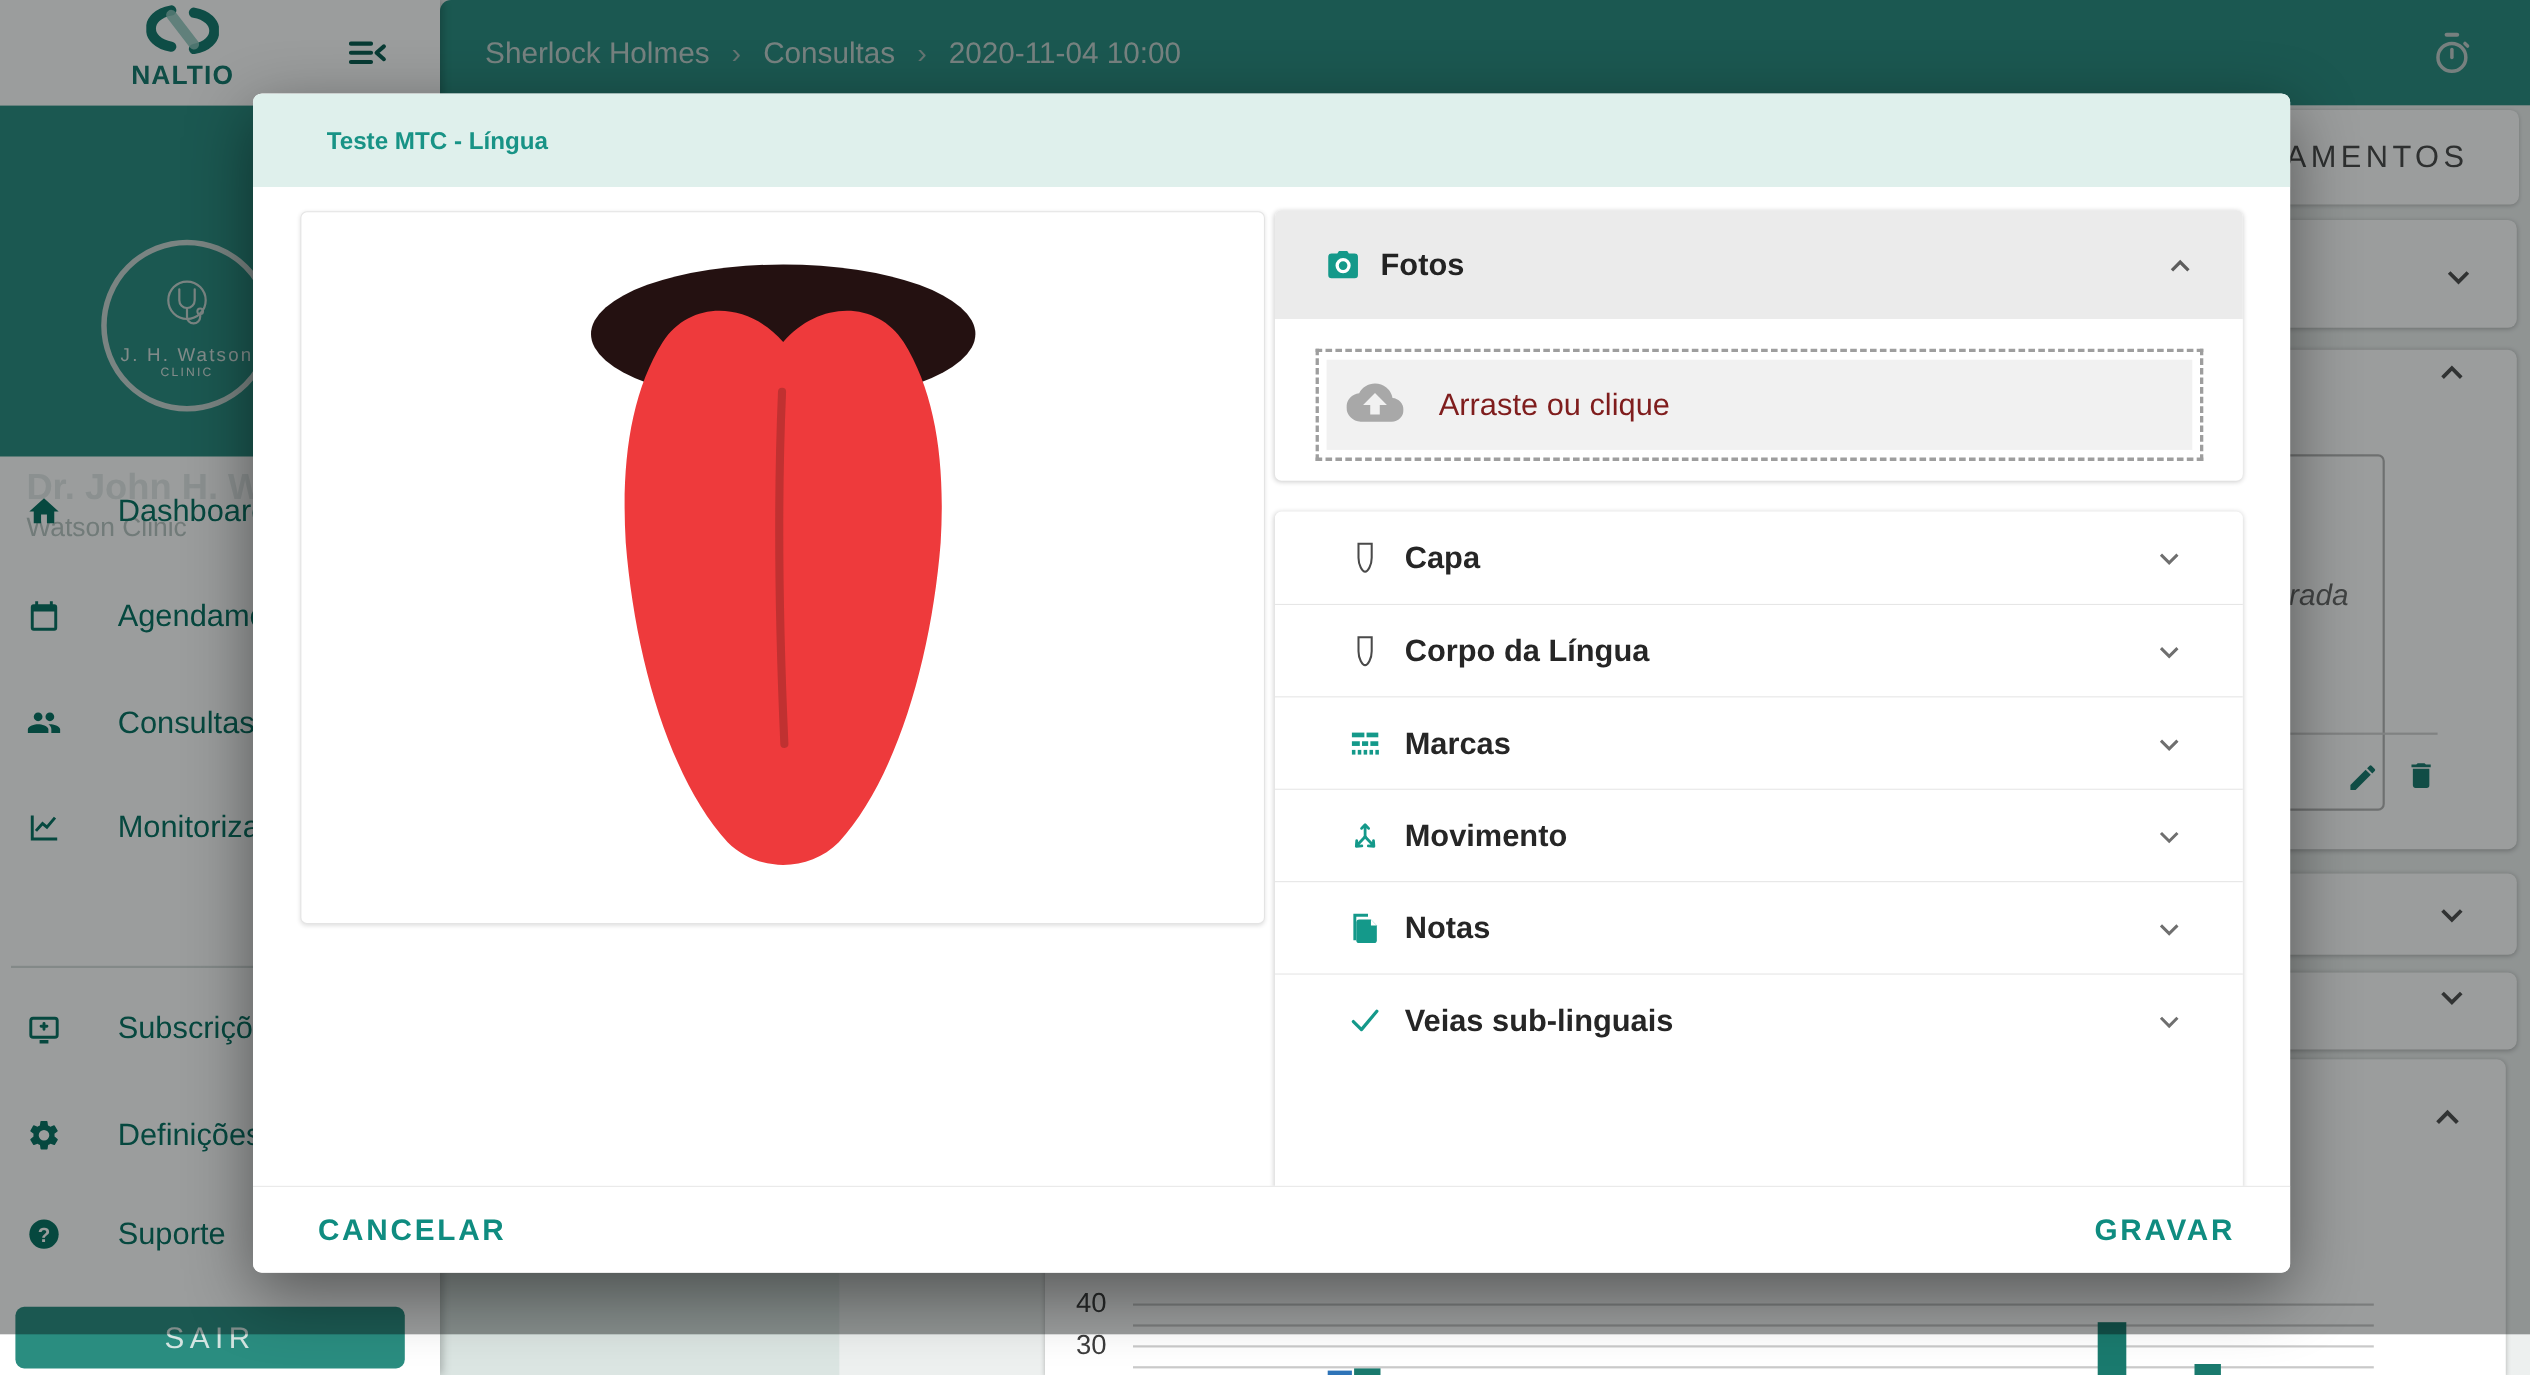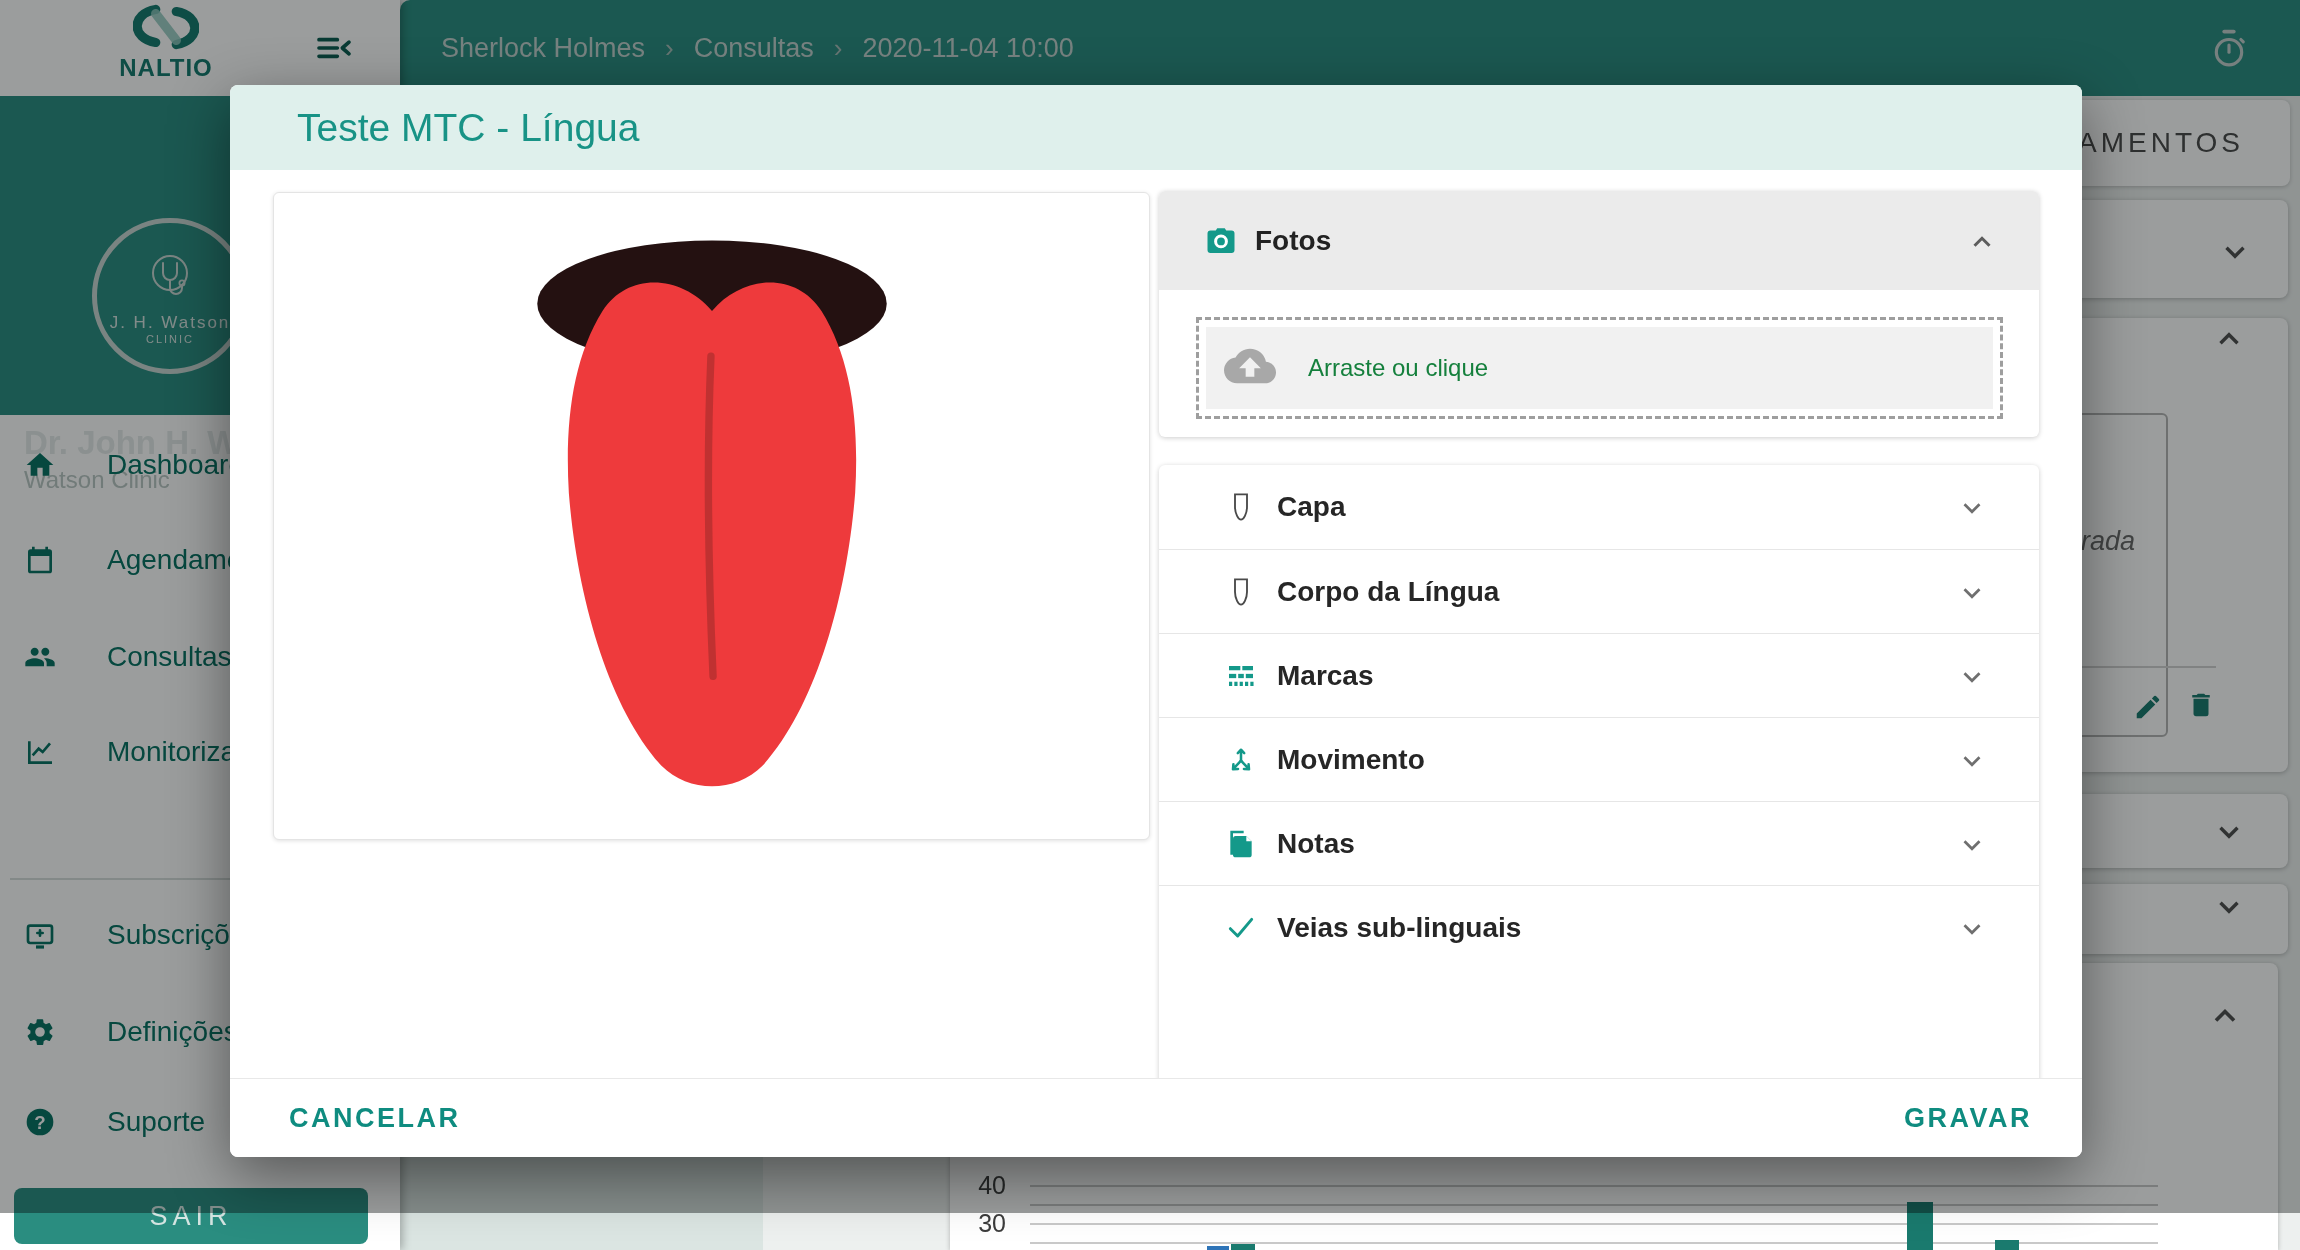--- a/index.html
+++ b/index.html
@@ -60,37 +60,37 @@
   .bar { position:absolute; }
 
   
   #backdrop { position:absolute; inset:0; background:rgba(5,10,9,.40); z-index:5; }
 
   
   #modal { position:absolute; left:230px; top:85px; width:1852px; height:1072px; z-index:10;
     background:#ffffff; border-radius:8px; box-shadow:0 18px 60px rgba(0,0,0,.45); overflow:hidden; }
   .modal-head { position:absolute; left:0; top:0; width:100%; height:85px; background:#dff0ec;
     display:flex; align-items:center; padding-left:67px; }
-  .modal-title { color:#189386; font-size:39px; font-weight:normal; }
+  .modal-title { color:#189386; font-size:22px; font-weight:bold; }
   .tongue-card { position:absolute; left:43px; top:107px; width:877px; height:648px;
     background:#fff; border:1px solid #e4e4e4; border-radius:6px;
     box-shadow:0 1px 4px rgba(0,0,0,.12); display:flex; justify-content:center; }
   .fotos-card { position:absolute; left:929px; top:106px; width:880px; height:246px;
     background:#fff; border-radius:6px; box-shadow:0 1px 5px rgba(0,0,0,.2); overflow:hidden; }
   .fotos-head { position:absolute; left:0; top:0; width:100%; height:99px; background:#ebebeb;
     display:flex; align-items:center; cursor:pointer; }
   .fotos-title { position:absolute; left:96px; color:#222; font-size:28px; font-weight:bold; }
   .fotos-cam { position:absolute; left:44px; top:32px; }
   .fotos-chev { position:absolute; right:42px; top:36px; }
   .dropzone { position:absolute; left:37px; top:126px; width:807px; height:102px;
     border:3px dashed #9e9e9e; cursor:pointer; }
   .dropzone-inner { position:absolute; left:7px; top:7px; right:7px; bottom:7px; background:#f1f1f1;
     display:flex; align-items:center; }
   .dz-cloud { margin-left:18px; }
-  .dz-text { margin-left:32px; color:#15803d; font-size:24px; }
+  .dz-text { margin-left:32px; color:#7f1d1d; font-size:28px; }
   .acc-card { position:absolute; left:929px; top:380px; width:880px; height:630px;
     background:#fff; border-radius:6px; box-shadow:0 1px 5px rgba(0,0,0,.2); overflow:hidden; }
   .acc-row { position:relative; height:84px; border-top:1px solid #e6e6e6; cursor:pointer; }
   .acc-row:first-child { border-top:none; }
   .acc-icon { position:absolute; left:66px; top:26px; width:32px; height:32px; }
   .acc-label { position:absolute; left:118px; top:26px; color:#262626; font-size:28px; font-weight:bold; }
   .acc-chev { position:absolute; right:52px; top:28px; }
   .modal-foot { position:absolute; left:0; bottom:0; width:100%; height:79px; background:#fff;
     border-top:1px solid #e8e8e8; display:flex; align-items:center; justify-content:space-between;
     padding:0 40px 0 49px; }

